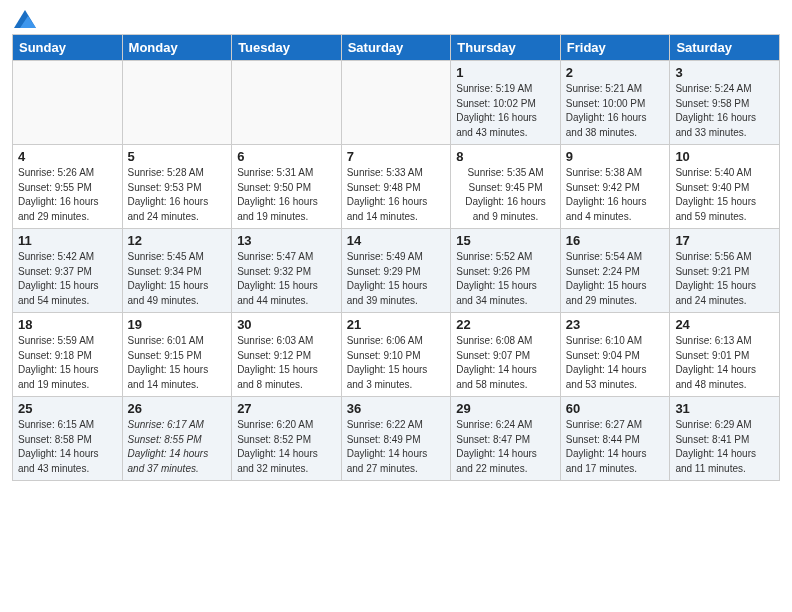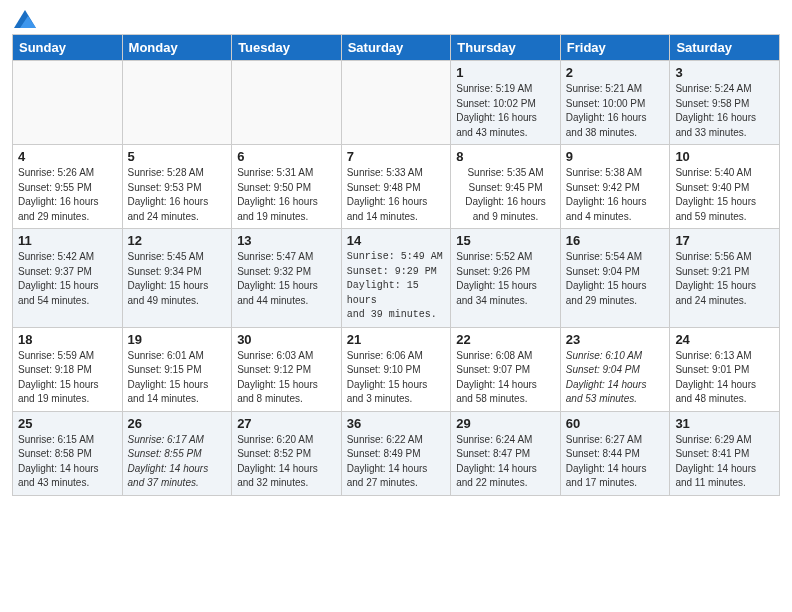--- a/index.html
+++ b/index.html
@@ -220,36 +220,36 @@
           </td>
           <td class="shaded">
             <div class="day-number">13</div>
             <div class="day-info" style="white-space: pre-line;">Sunrise: 5:47 AM
 Sunset: 9:32 PM
 Daylight: 15 hours
 and 44 minutes.</div>
           </td>
           <td class="shaded">
             <div class="day-number">14</div>
-            <div class="day-info" style="white-space: pre-line; font-family: Liberation Mono, monospace;">Sunrise: 5:49 AM
+            <div class="day-info" style="white-space: pre-line;">Sunrise: 5:49 AM
 Sunset: 9:29 PM
 Daylight: 15 hours
 and 39 minutes.</div>
           </td>
           <td class="shaded">
             <div class="day-number">15</div>
             <div class="day-info" style="white-space: pre-line;">Sunrise: 5:52 AM
 Sunset: 9:26 PM
 Daylight: 15 hours
 and 34 minutes.</div>
           </td>
           <td class="shaded">
             <div class="day-number">16</div>
             <div class="day-info" style="white-space: pre-line;">Sunrise: 5:54 AM
-Sunset: 9:04 PM
+Sunset: 2:24 PM
 Daylight: 15 hours
 and 29 minutes.</div>
           </td>
           <td class="shaded">
             <div class="day-number">17</div>
             <div class="day-info" style="white-space: pre-line;">Sunrise: 5:56 AM
 Sunset: 9:21 PM
 Daylight: 15 hours
 and 24 minutes.</div>
           </td>
@@ -285,21 +285,21 @@
           </td>
           <td>
             <div class="day-number">22</div>
             <div class="day-info" style="white-space: pre-line;">Sunrise: 6:08 AM
 Sunset: 9:07 PM
 Daylight: 14 hours
 and 58 minutes.</div>
           </td>
           <td>
             <div class="day-number">23</div>
-            <div class="day-info" style="white-space: pre-line; font-style: italic;">Sunrise: 6:10 AM
+            <div class="day-info" style="white-space: pre-line;">Sunrise: 6:10 AM
 Sunset: 9:04 PM
 Daylight: 14 hours
 and 53 minutes.</div>
           </td>
           <td>
             <div class="day-number">24</div>
             <div class="day-info" style="white-space: pre-line;">Sunrise: 6:13 AM
 Sunset: 9:01 PM
 Daylight: 14 hours
 and 48 minutes.</div>

